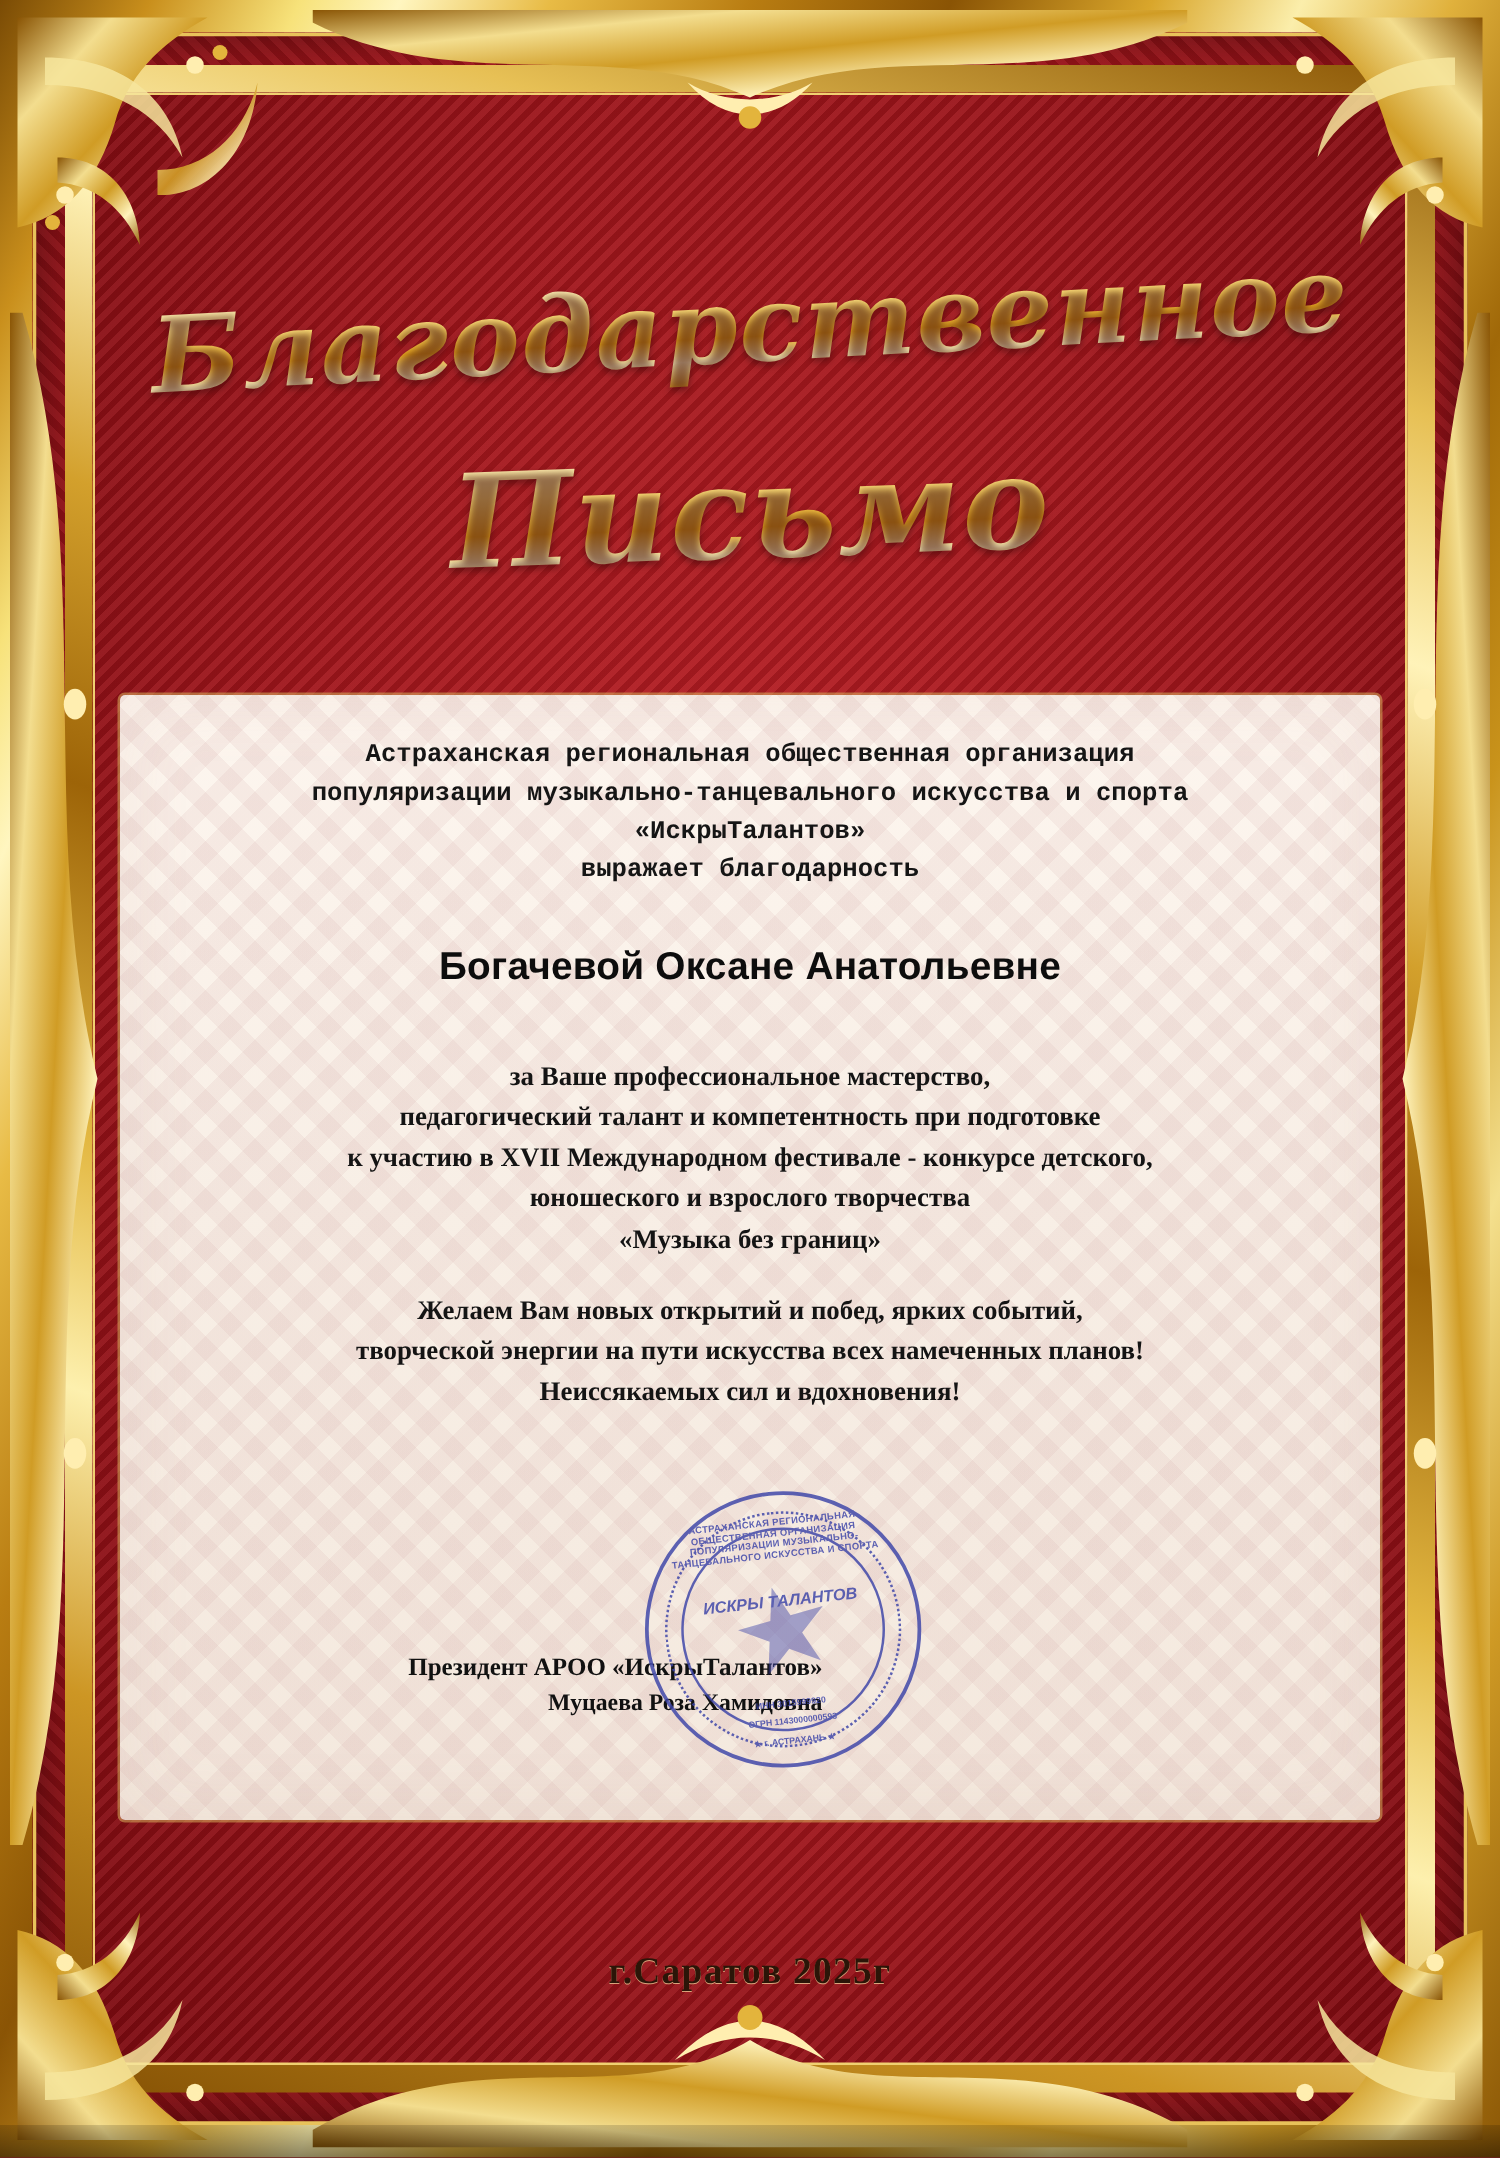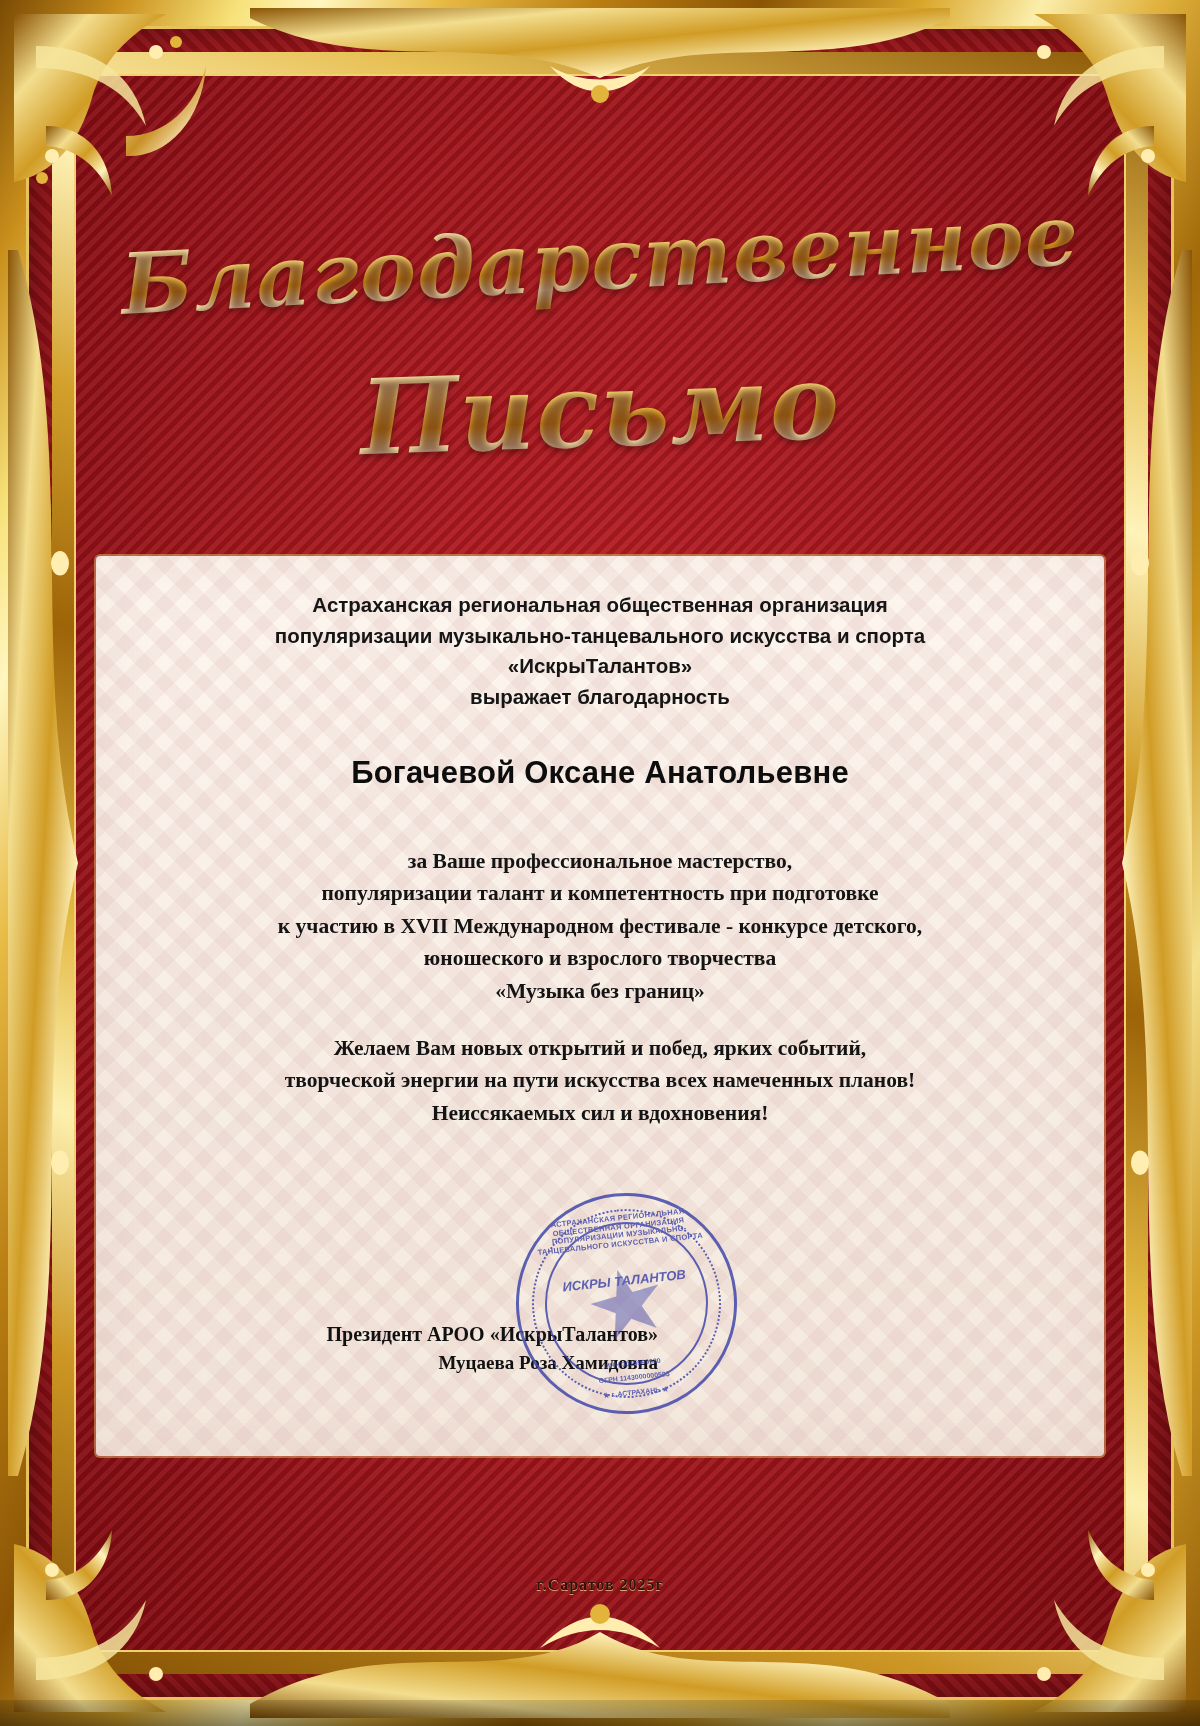--- a/index.html
+++ b/index.html
@@ -126,21 +126,21 @@
 
   .panel-inner {
     position: absolute;
     left: 40px; right: 40px; top: 36px; bottom: 20px;
     text-align: center;
     color: #1b1b1b;
   }
 
   .org-block p {
     margin: 0 0 4px 0;
-    font-family: Liberation Sans, sans-serif;
+    font-family: Liberation Mono, monospace;
     font-weight: 700;
     font-size: 20.5px;
     line-height: 1.30;
     color: #151515;
   }
   .org-block .org-name { font-size: 20.5px; }
   .org-block .org-thanks { margin-top: 0; }
 
   .recipient {
     margin: 44px 0 0 0;
@@ -237,21 +237,21 @@
   }
 
   
   .footer-line {
     position: absolute;
     left: 0; right: 0;
     bottom: 132px;
     text-align: center;
     font-family: "Liberation Serif", serif;
     font-weight: 700;
-    font-size: 16px;
+    font-size: 30px;
     color: #2b1508;
     text-shadow: 0 1px 0 rgba(255,235,170,0.65);
     letter-spacing: 1px;
   }
   .page-bottom-strip {
     position: absolute;
     left: 0; right: 0; bottom: 0; height: 26px;
     background: linear-gradient(180deg, rgba(0,0,0,0.15), rgba(0,0,0,0.45));
   }
 </style>
@@ -356,21 +356,21 @@
         <p>Астраханская региональная общественная организация</p>
         <p>популяризации музыкально-танцевального искусства и спорта</p>
         <p class="org-name">«ИскрыТалантов»</p>
         <p class="org-thanks">выражает благодарность</p>
       </div>
 
       <div class="recipient">Богачевой Оксане Анатольевне</div>
 
       <div class="body-block">
         <p>за Ваше профессиональное мастерство,</p>
-        <p>популяризации талант и компетентность при подготовке</p>
+        <p>педагогический талант и компетентность при подготовке</p>
         <p>к участию в XVII Международном фестивале - конкурсе детского,</p>
         <p>юношеского и взрослого творчества</p>
         <p>«Музыка без границ»</p>
         <p class="wish-1">Желаем Вам новых открытий и побед, ярких событий,</p>
         <p>творческой энергии на пути искусства всех намеченных планов!</p>
         <p>Неиссякаемых сил и вдохновения!</p>
       </div>
 
       <div class="sign-zone">
         <p>Президент АРОО «ИскрыТалантов»</p>

